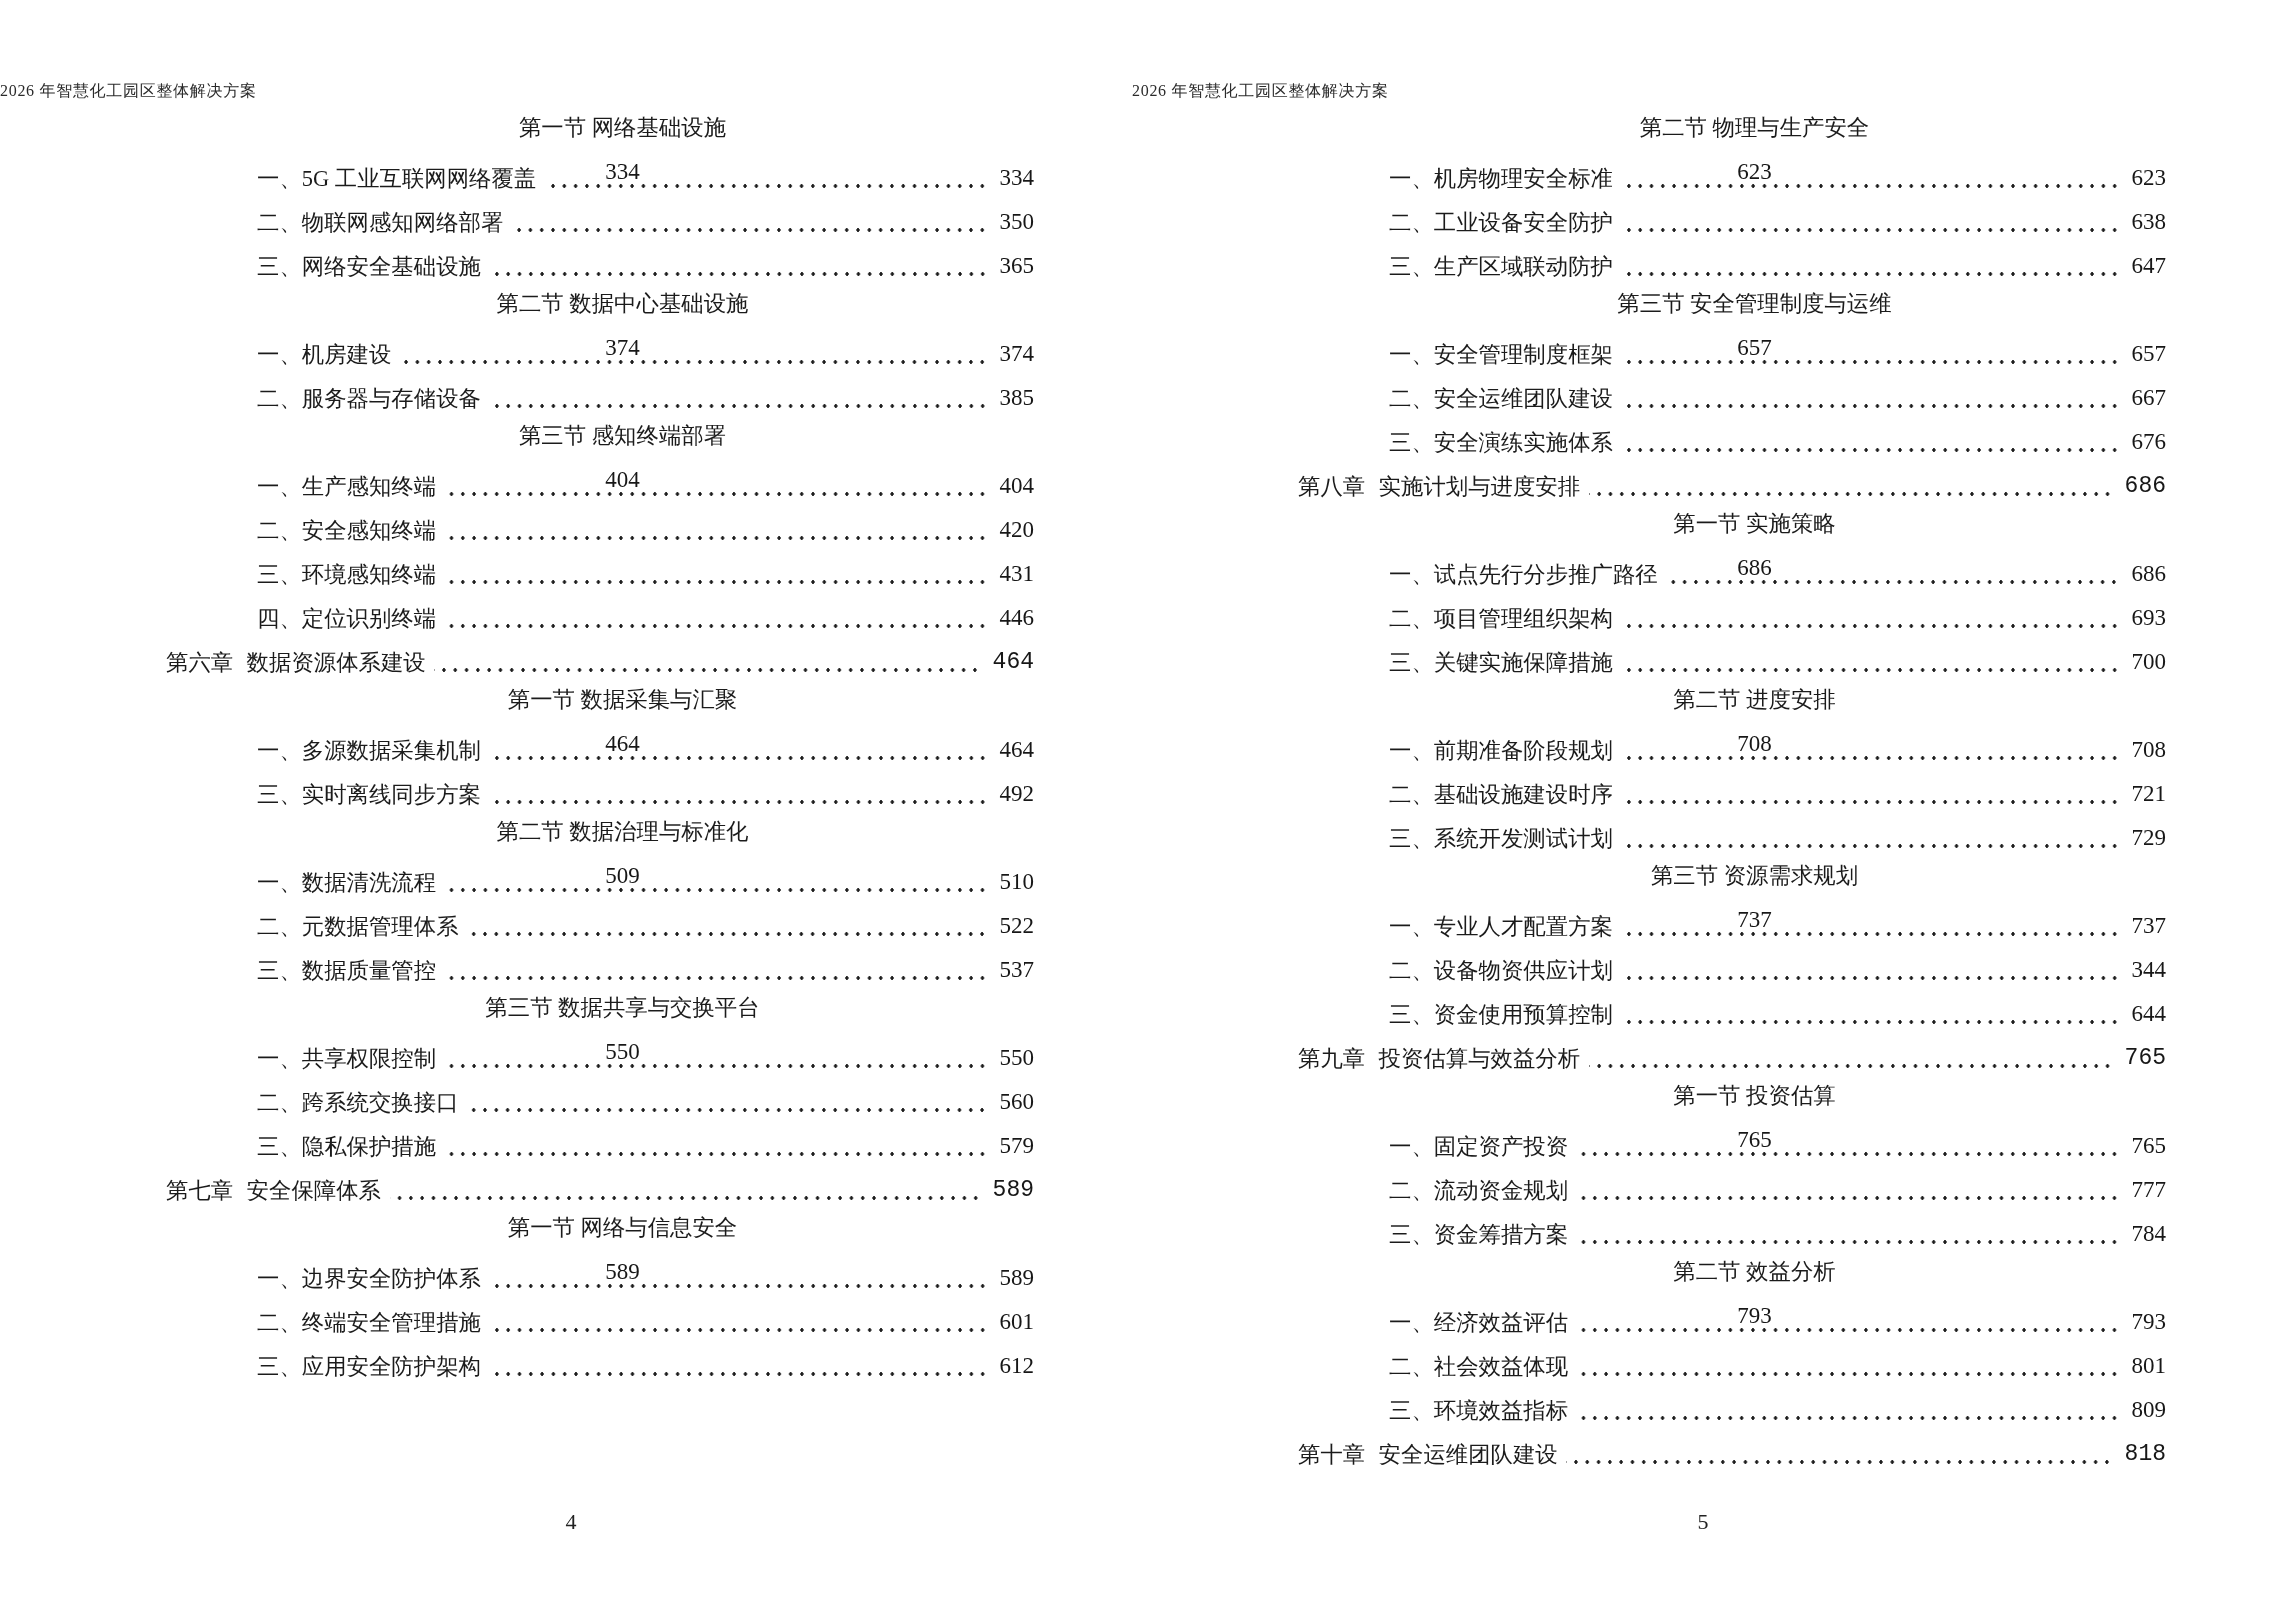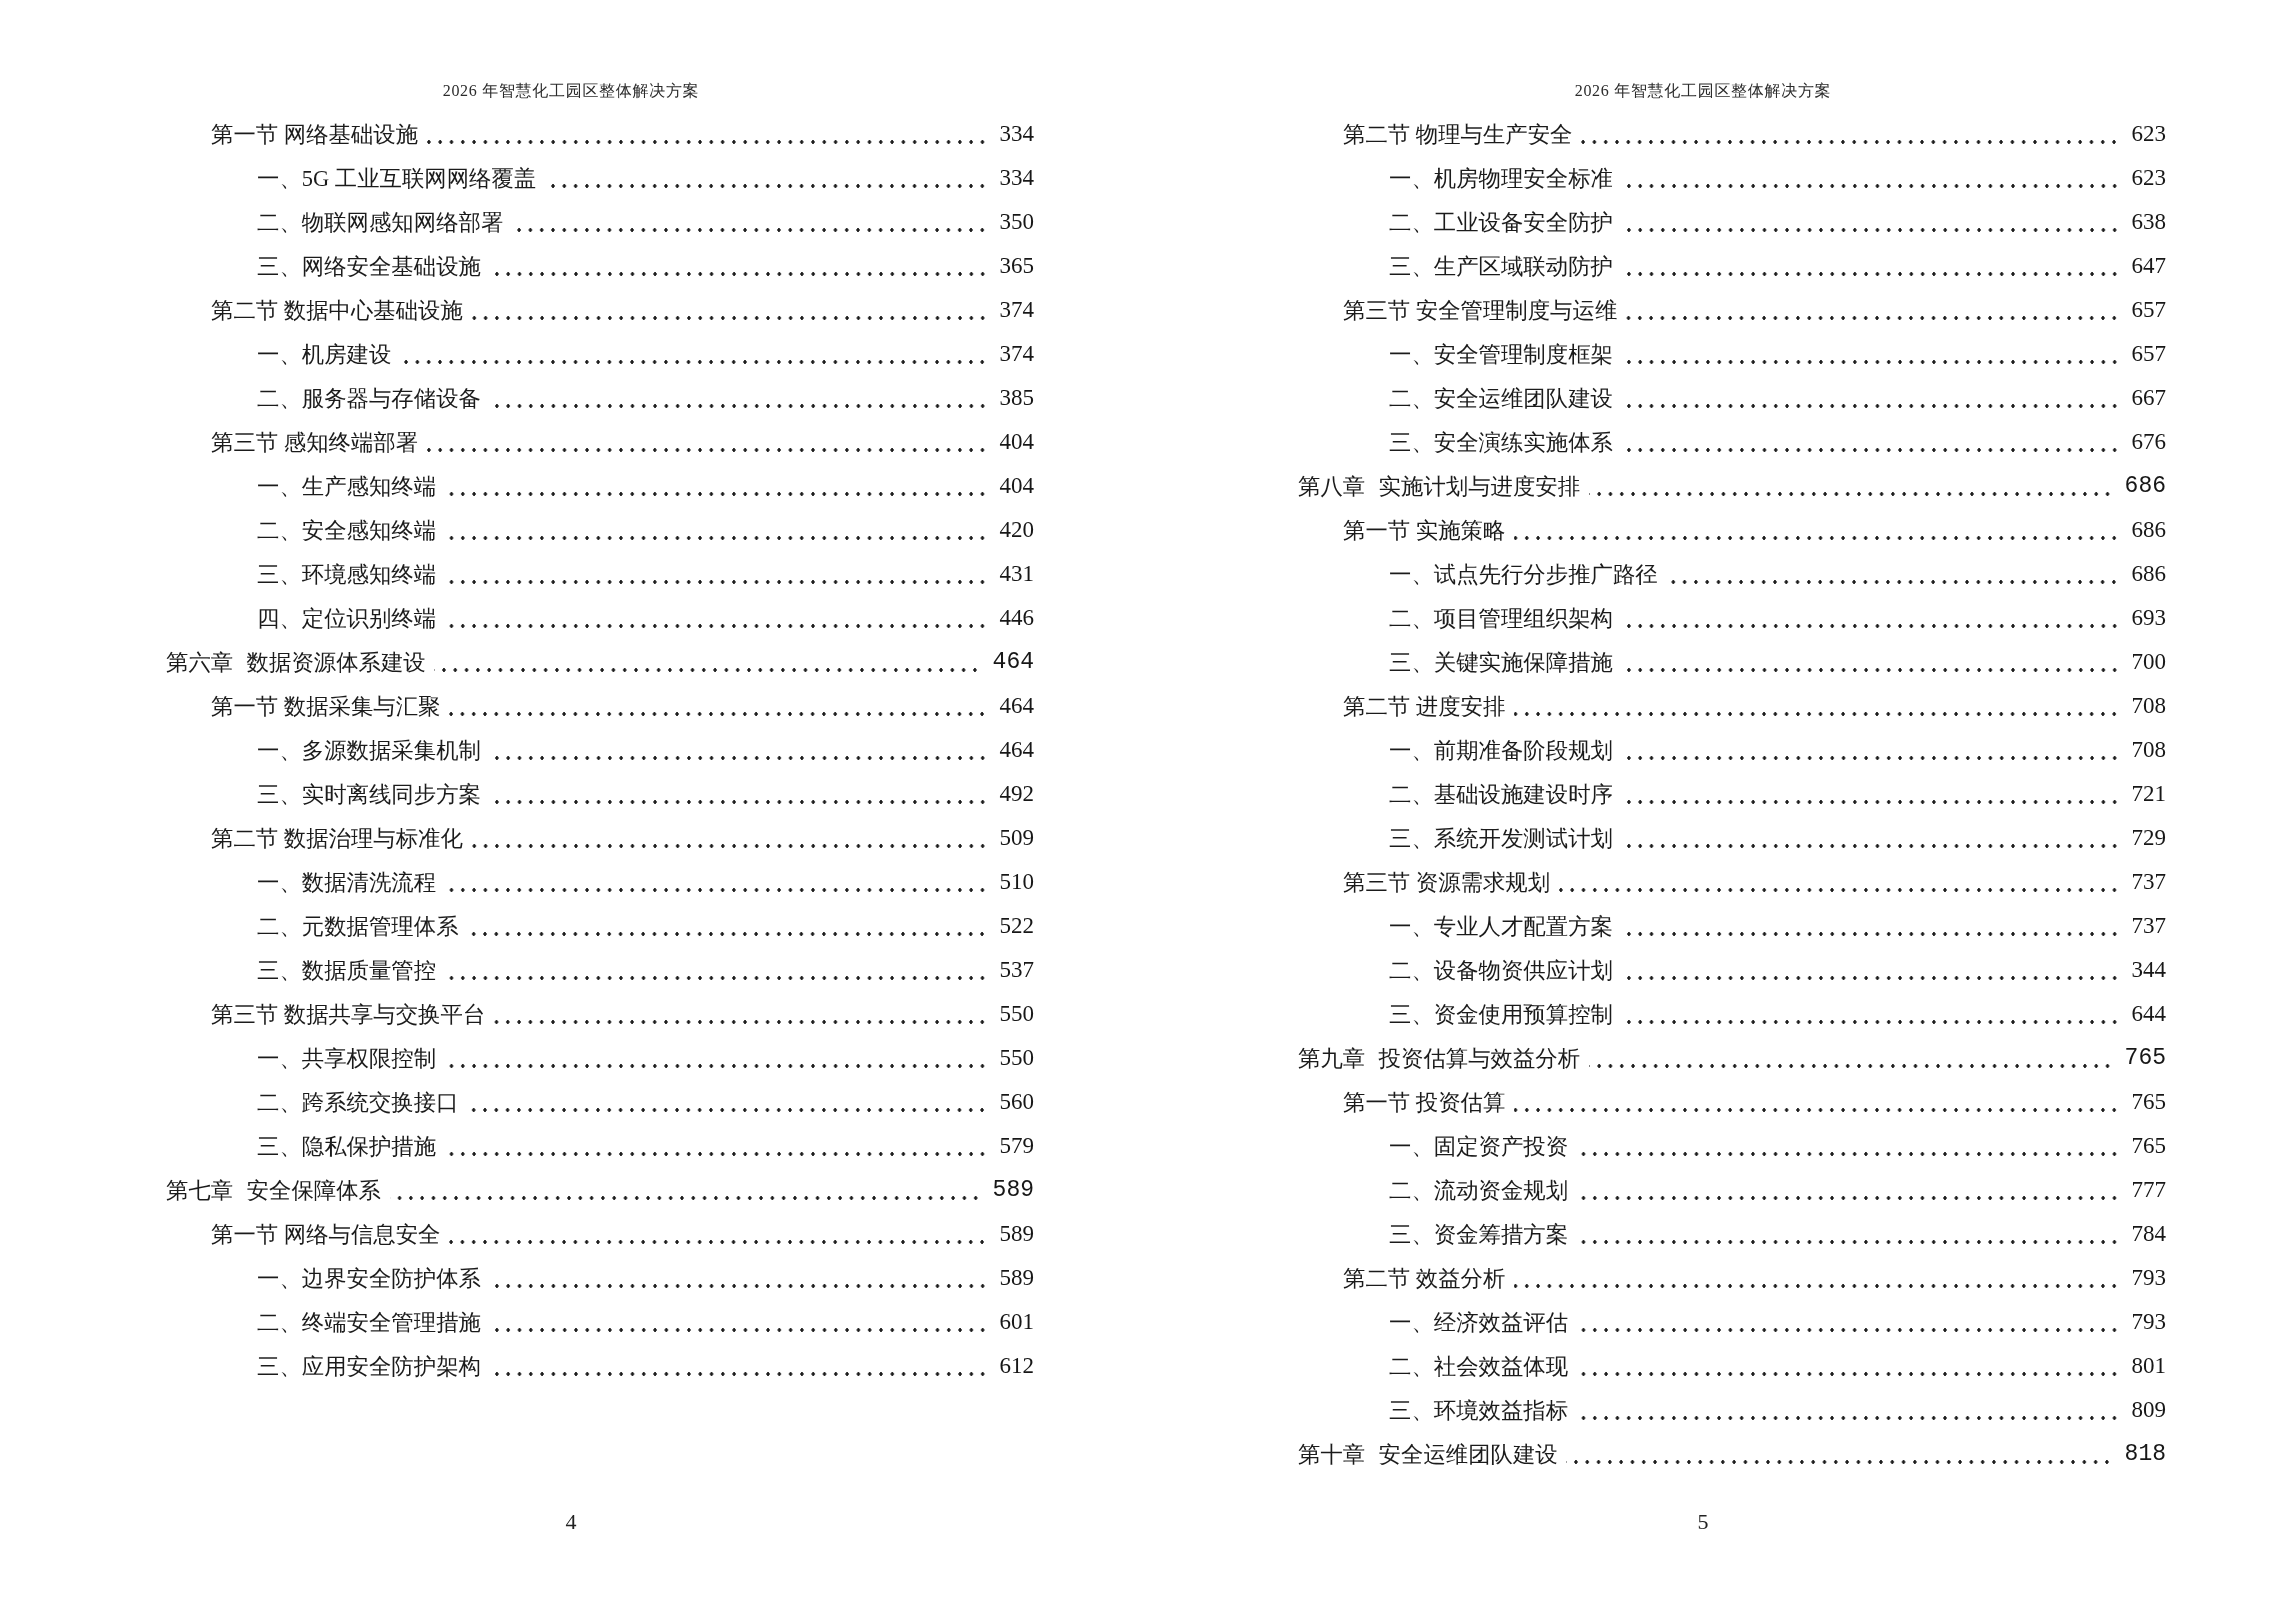--- a/index.html
+++ b/index.html
@@ -25,41 +25,41 @@
     height: 1623px;
     background: #ffffff;
   }
   .page.left  { left: 0; }
   .page.right { left: 1132px; }
   .page-header {
     position: absolute;
     top: 81px;
     left: 0;
     width: 100%;
-    text-align: center;
+    text-align: left;
     font-size: 16px;
     letter-spacing: 0.7px;
     color: #2b2b2b;
     white-space: nowrap;
   }
   .toc-list {
     position: absolute;
     top: 112px;
     left: 0;
     right: 0;
   }
   .row {
     display: flex;
     align-items: center;
     height: 44px;
     padding-right: 108px;
     box-sizing: border-box;
   }
   .row.lvl0 { padding-left: 166px; font-family: Liberation Mono, monospace; }
-  .row.lvl1 { padding-left: 211px; }
+  .row.lvl1 { padding-left: 211px; flex-direction: column; }
   .row.lvl2 { padding-left: 257px; justify-content: flex-end; }
   .row .t {
     font-size: 22.4px;
     white-space: nowrap;
     color: #1b1b1b;
   }
   .row .leader {
     flex: 1 1 auto;
     height: 3.6px;
     margin: 0 11.6px 0 8.7px;

